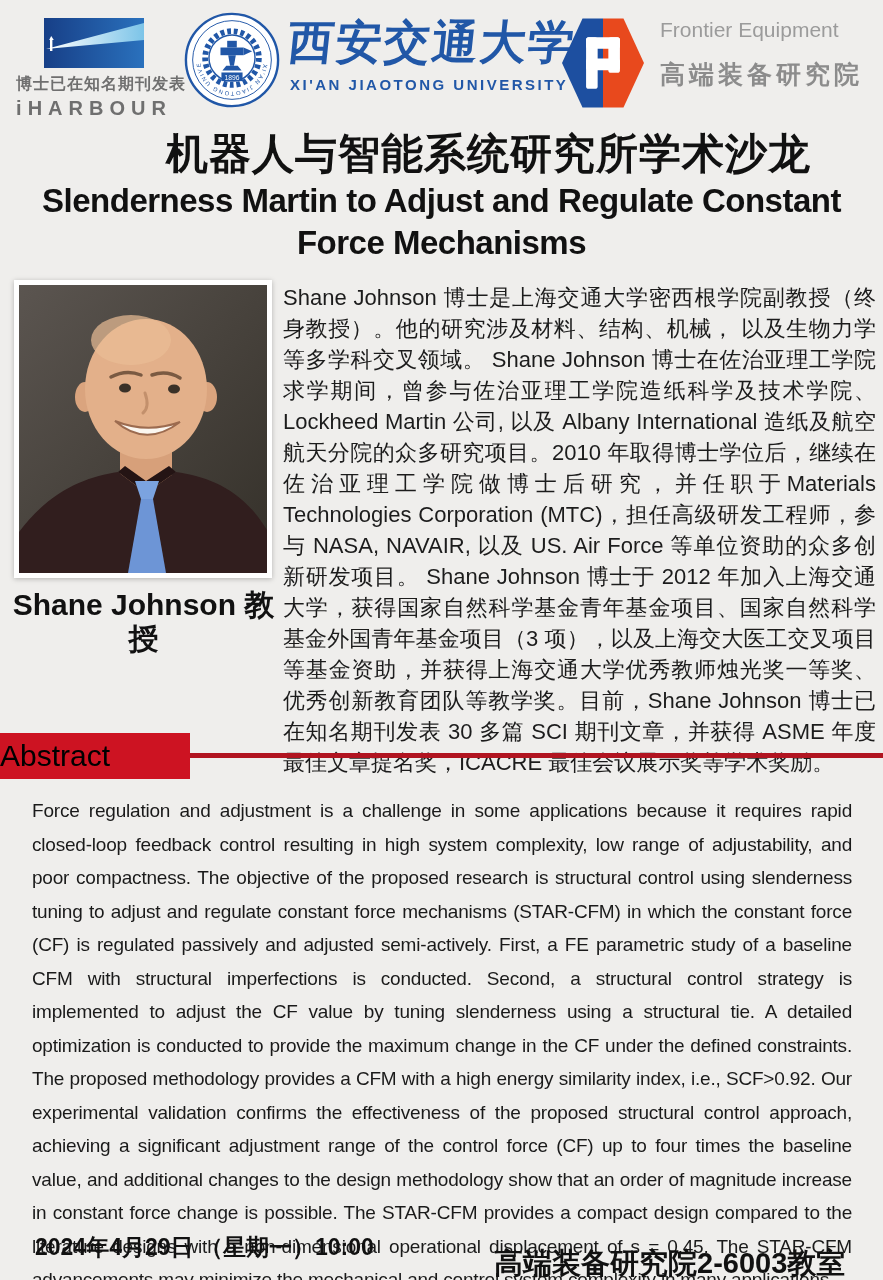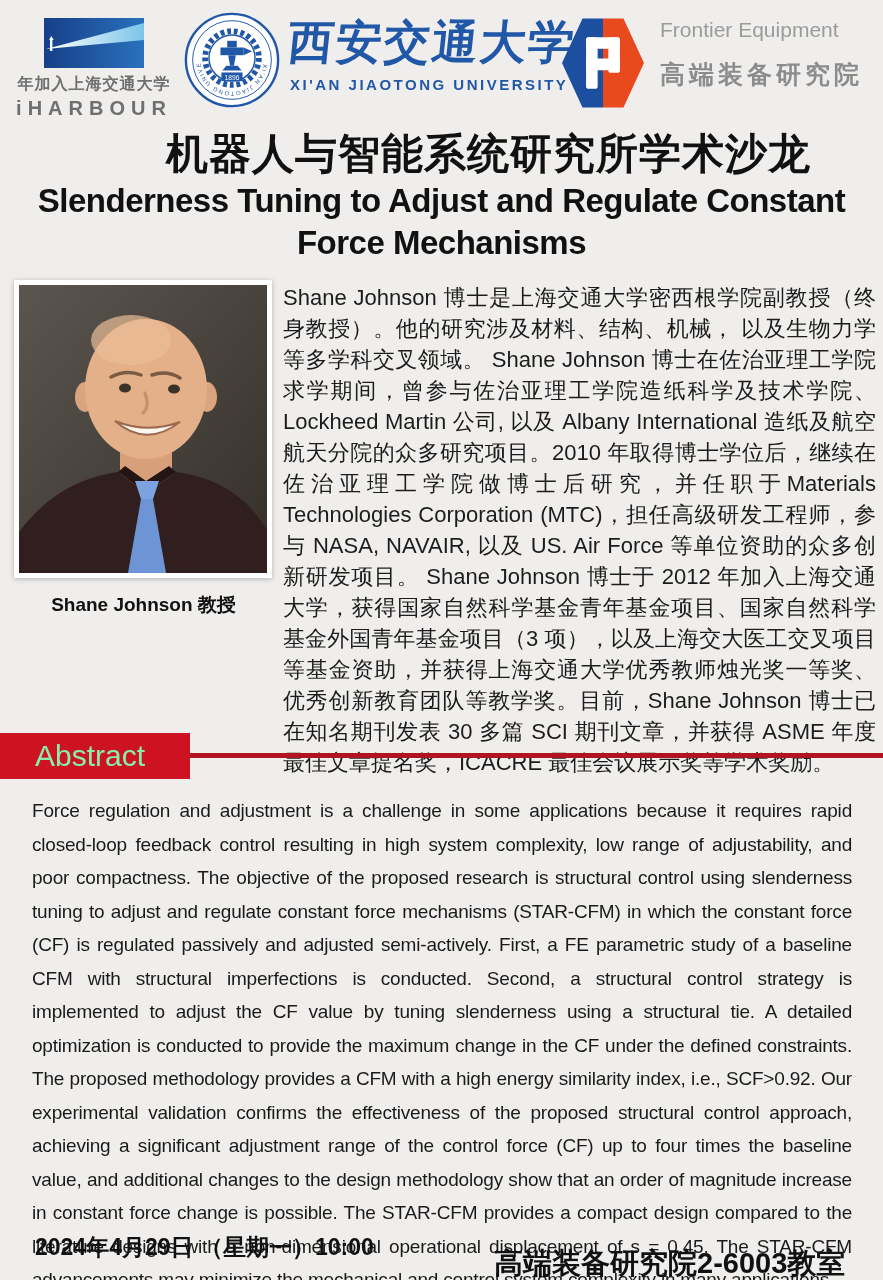--- a/index.html
+++ b/index.html
@@ -25,27 +25,27 @@
   
   .title-cn { position:absolute; left:0; top:126px; width:100%; text-align:center;
               font-size:42px; font-weight:bold; color:#111; letter-spacing:1px;margin-left:47px; }
   .title-en { position:absolute; left:8px; top:180px; width:867px; text-align:center;
               font-size:33px; font-weight:bold; color:#111; line-height:1.28; letter-spacing:-0.5px; }
   
   .photo-frame { position:absolute; left:14px; top:280px; width:258px; height:298px;
                  background:#fff; padding:5px; box-shadow:0 1px 5px rgba(0,0,0,0.25); }
   .photo-frame svg { width:100%; height:100%; display:block; }
   .speaker-caption { position:absolute; left:0; top:588px; width:287px; text-align:center;
-                     font-size:19px; font-weight:bold; color:#111; line-height:34px; }
+                     font-size:30px; font-weight:bold; color:#111; line-height:34px; }
   .bio { position:absolute; left:283px; top:282px; width:593px; font-size:22px;
          line-height:31px; text-align:justify; color:#1c1c1c; }
   
   .abs-box { position:absolute; left:0; top:733px; width:190px; height:46px;
-             display:flex; align-items:center; padding-left:35px;
-             font-size:30px; color:#86efac; }
+             display:flex; align-items:center; 
+             font-size:30px; color:#000000; }
   .abs-line { position:absolute; left:190px; right:0; top:753px; height:5px; }
   .abs-text { position:absolute; left:32px; top:794px; width:820px; font-size:19px;
               letter-spacing:-0.2px; line-height:33.5px; text-align:justify; color:#1a1a1a; }
   
   .footer-date { position:absolute; left:35px; top:1232px; font-size:23px; font-weight:bold; color:#111; }
   .footer-loc  { position:absolute; left:494px; top:1232px; font-size:29px; font-weight:bold; color:#111;margin-top:12px; }
 </style>
 </head>
 <body>
 
@@ -61,21 +61,21 @@
         <linearGradient id="wg" x1="0" y1="0" x2="1" y2="0">
           <stop offset="0" stop-color="#ffffff"></stop>
             <stop offset="1" stop-color="#7cc4e8"></stop>
         </linearGradient>
       </defs>
       <rect x="0" y="0" width="100" height="50" fill="url(#fg)"></rect>
       <polygon points="2,31 100,5 100,22" fill="url(#wg)"></polygon>
       <rect x="6" y="22" width="2.4" height="11" fill="#ffffff"></rect>
       <polygon points="5.2,22 9.8,22 7.2,18" fill="#ffffff"></polygon>
     </svg>
-    <div class="cn">年加入上海交通大学</div>
+    <div class="cn">博士已在知名期刊发表</div>
     <div class="en">iHARBOUR</div>
   </div>
 
   <svg class="seal" viewBox="0 0 100 100">
     <circle cx="50" cy="50" r="48" fill="#ffffff" stroke="#2157a7" stroke-width="2.5"></circle>
     <circle cx="50" cy="50" r="41" fill="none" stroke="#2157a7" stroke-width="1"></circle>
     <defs>
       <path id="ringPath" d="M 50,50 m -33,0 a 33,33 0 1,1 66,0 a 33,33 0 1,1 -66,0"></path>
     </defs>
     <text font-size="6" fill="#2157a7" letter-spacing="1.5">
@@ -101,21 +101,21 @@
     <rect x="31" y="26" width="38" height="13" rx="3" fill="#ffffff"></rect>
     <rect x="56" y="26" width="13" height="40" rx="3" fill="#ffffff"></rect>
     <rect x="31" y="50" width="38" height="13" rx="3" fill="#ffffff"></rect>
   </svg>
   <div class="acad">
     <div class="l2">Frontier Equipment</div>
     <div class="l3">高端装备研究院</div>
   </div>
 
   <div class="title-cn">机器人与智能系统研究所学术沙龙</div>
-  <div class="title-en">Slenderness Tuning to Adjust and Regulate Constant Force Mechanisms</div>
+  <div class="title-en">Slenderness Martin to Adjust and Regulate Constant Force Mechanisms</div>
 
   <div class="photo-frame">
     <svg viewBox="0 0 248 288">
       <defs>
         <linearGradient id="bgg" x1="0" y1="0" x2="1" y2="1">
           <stop offset="0" stop-color="#5b5550"></stop>
             <stop offset="1" stop-color="#343029"></stop>
         </linearGradient>
       </defs>
       <rect x="0" y="0" width="248" height="288" fill="url(#bgg)"></rect>

